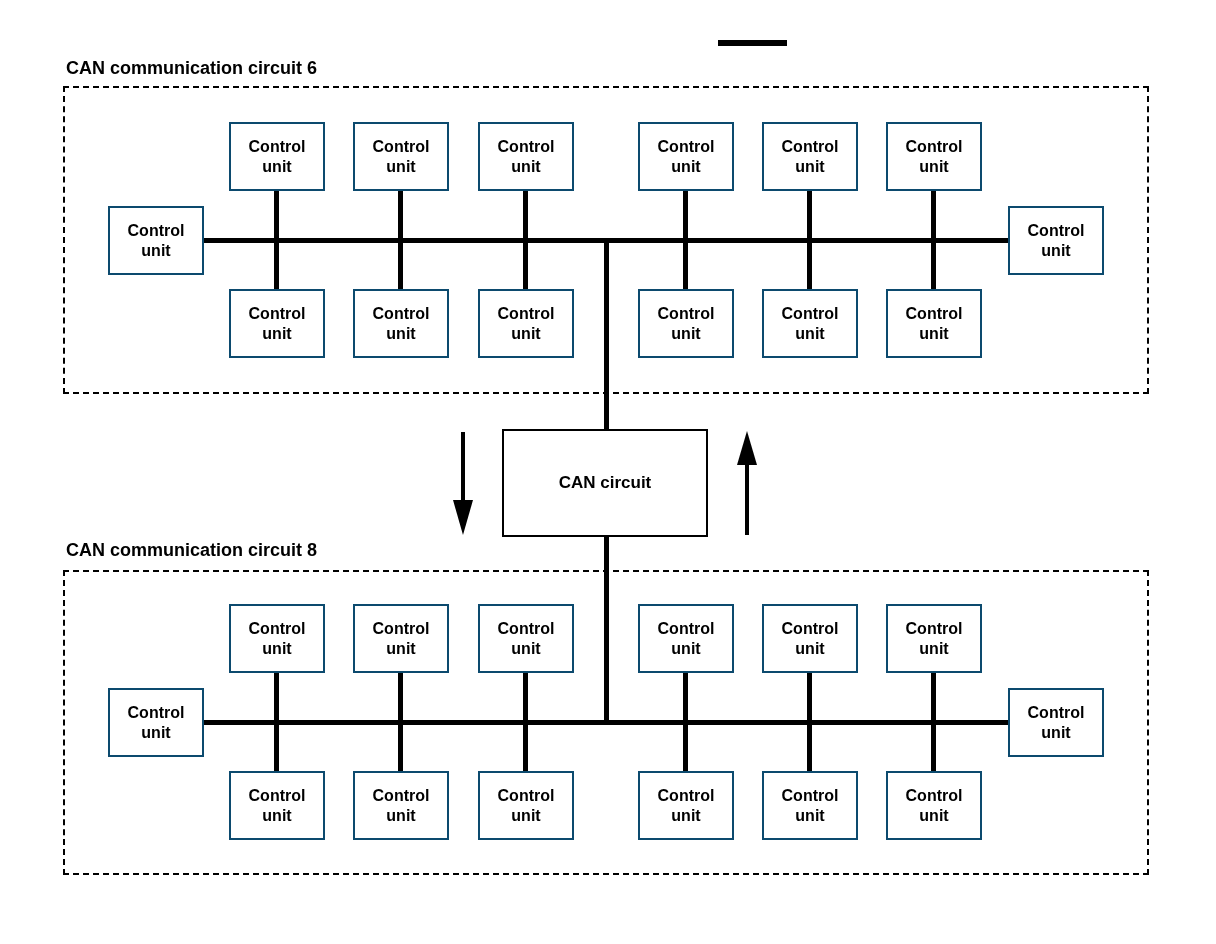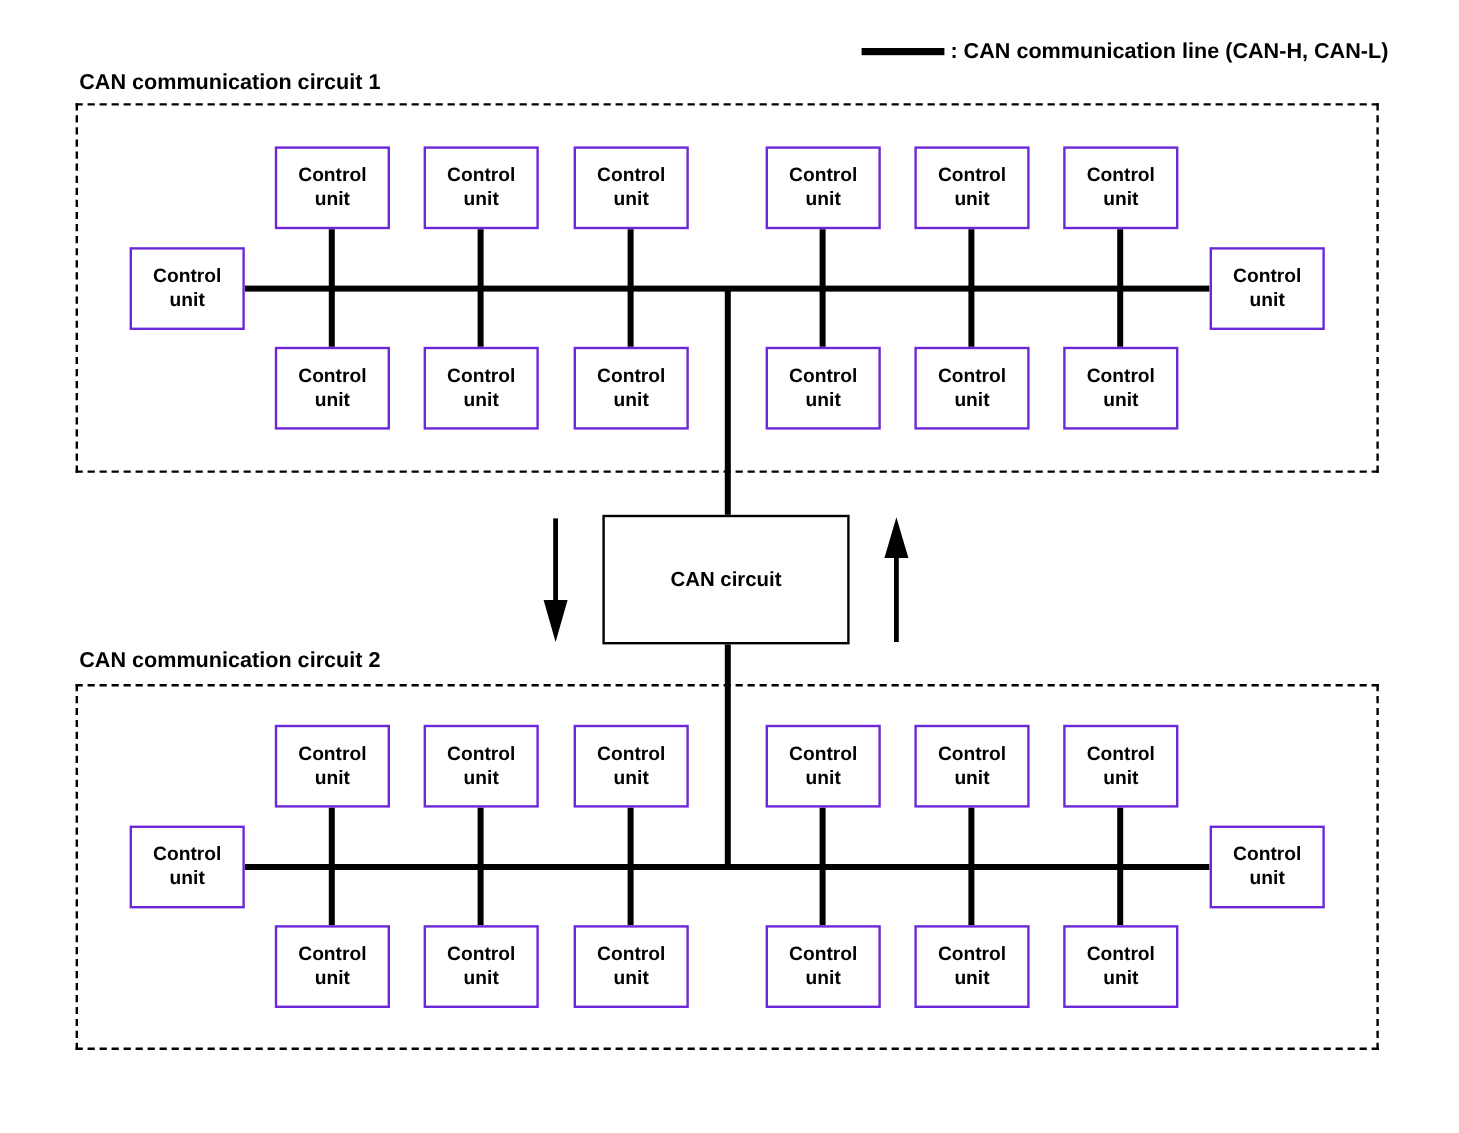--- a/index.html
+++ b/index.html
@@ -4,21 +4,21 @@
 <style>
   html,body { margin:0; padding:0; background:#ffffff; }
   .stage {
     position:relative; width:1216px; height:944px; background:#ffffff;
     color:#000; font-family:"Liberation Sans", sans-serif; font-weight:bold;
     overflow:hidden;
   }
   
   .u {
     position:absolute; width:96px; height:69px; box-sizing:border-box;
-    border:2px solid #6d28d9; background:#fff;
+    border:2px solid #0c4a6e; background:#fff;
     display:flex; align-items:center; justify-content:center;
     text-align:center; font-size:16px; line-height:20px; z-index:3;
   }
   .u span { display:inline-block; max-width:66px; }
   
   .hl { position:absolute; height:5px; background:#000; z-index:2; }
   .vl { position:absolute; width:5px;  background:#000; z-index:1; }
   
   .dash { position:absolute; box-sizing:border-box; border:2px dashed #000; z-index:0; }
   
@@ -38,24 +38,23 @@
   .tri { position:absolute; width:0; height:0; z-index:3; }
   .tri-down { border-left:10px solid transparent; border-right:10px solid transparent; border-top:35px solid #000; }
   .tri-up   { border-left:10px solid transparent; border-right:10px solid transparent; border-bottom:34px solid #000; }
 </style>
 </head>
 <body>
 
 <div class="stage">
 
   <div class="legend-line"></div>
-  <div class="legend-text">: CAN communication line (CAN-H, CAN-L)</div>
 
-  <div class="ttl" style="left:66px;top:58px">CAN communication circuit 1</div>
-  <div class="ttl" style="left:66px;top:540px">CAN communication circuit 2</div>
+  <div class="ttl" style="left:66px;top:58px">CAN communication circuit 6</div>
+  <div class="ttl" style="left:66px;top:540px">CAN communication circuit 8</div>
 
   <div class="dash" style="left:63px;top:86px;width:1086px;height:308px"></div>
   <div class="dash" style="left:63px;top:570px;width:1086px;height:305px"></div>
 
   <div class="vl" style="left:604px;top:240px;height:191px"></div>
   <div class="vl" style="left:604px;top:535px;height:190px"></div>
 
   <div class="hl" style="left:204px;top:238px;width:804px"></div>
   <div class="vl" style="left:274px;top:188px;height:104px"></div>
   <div class="vl" style="left:398px;top:188px;height:104px"></div>

